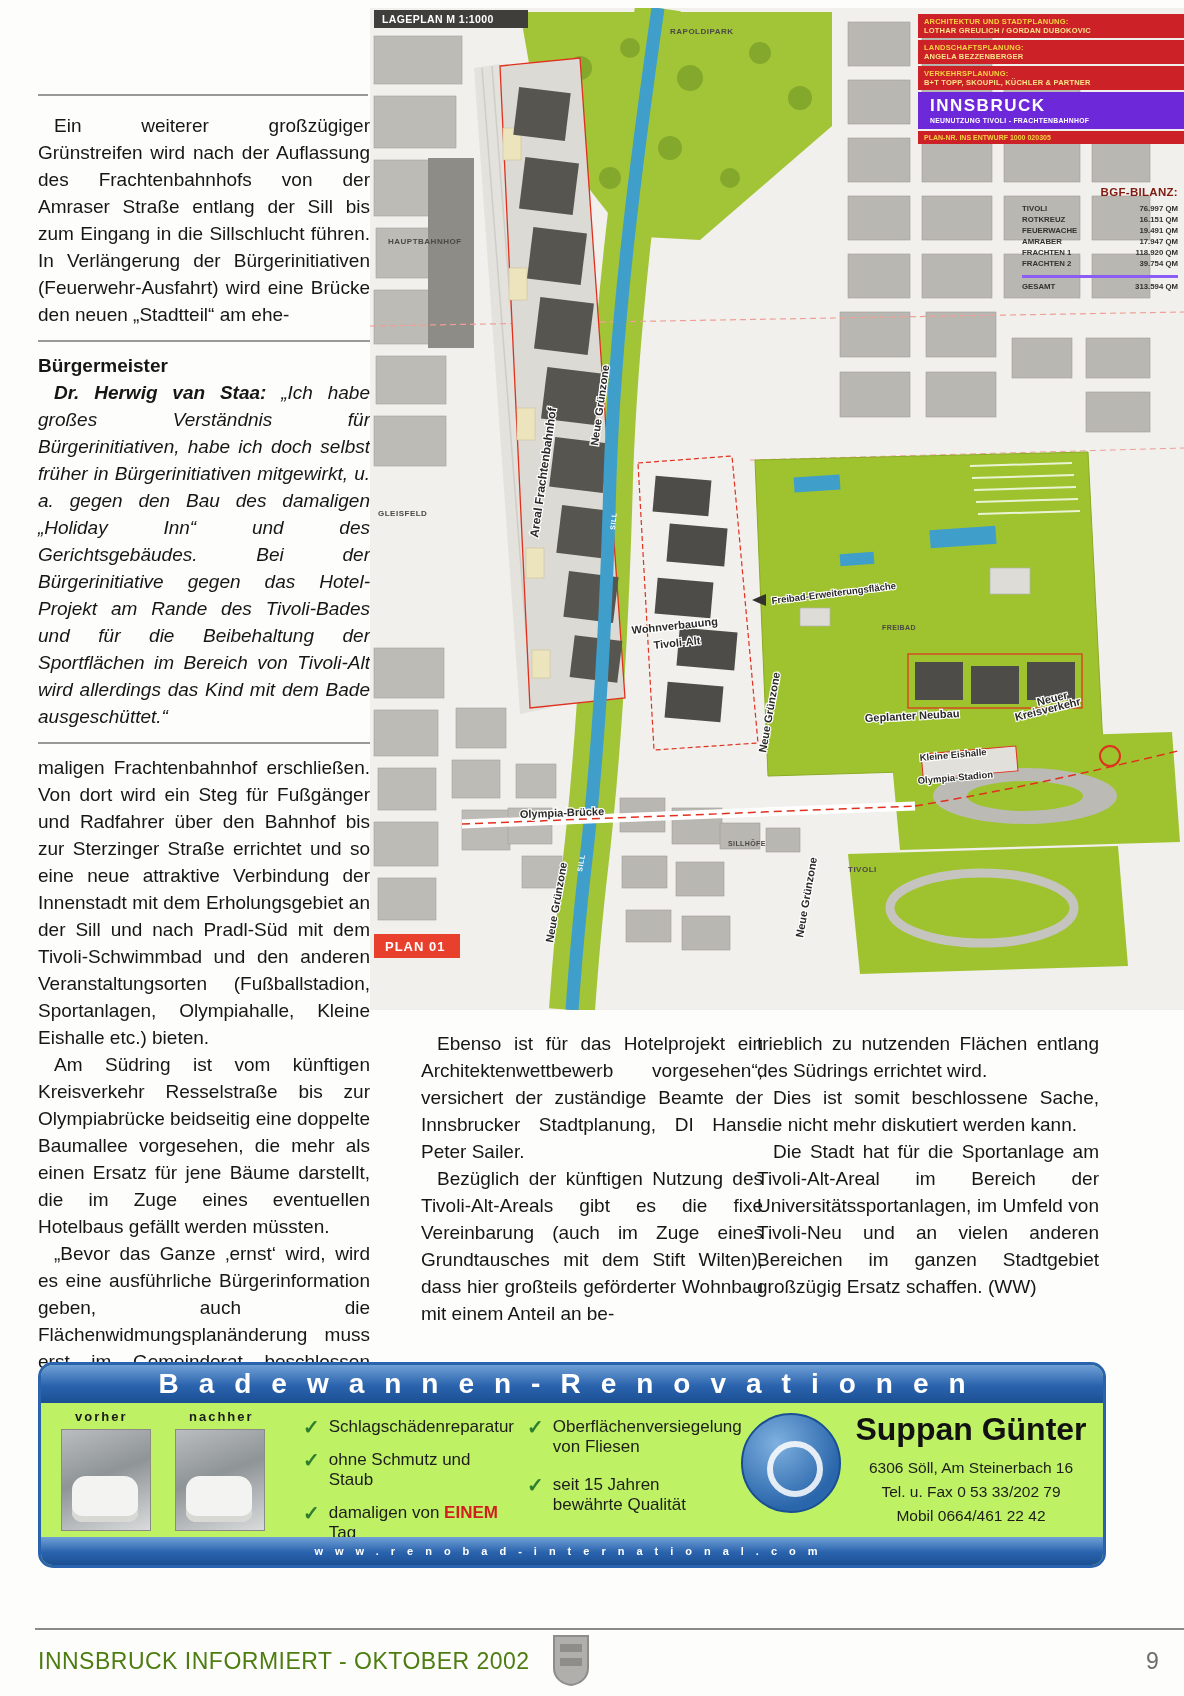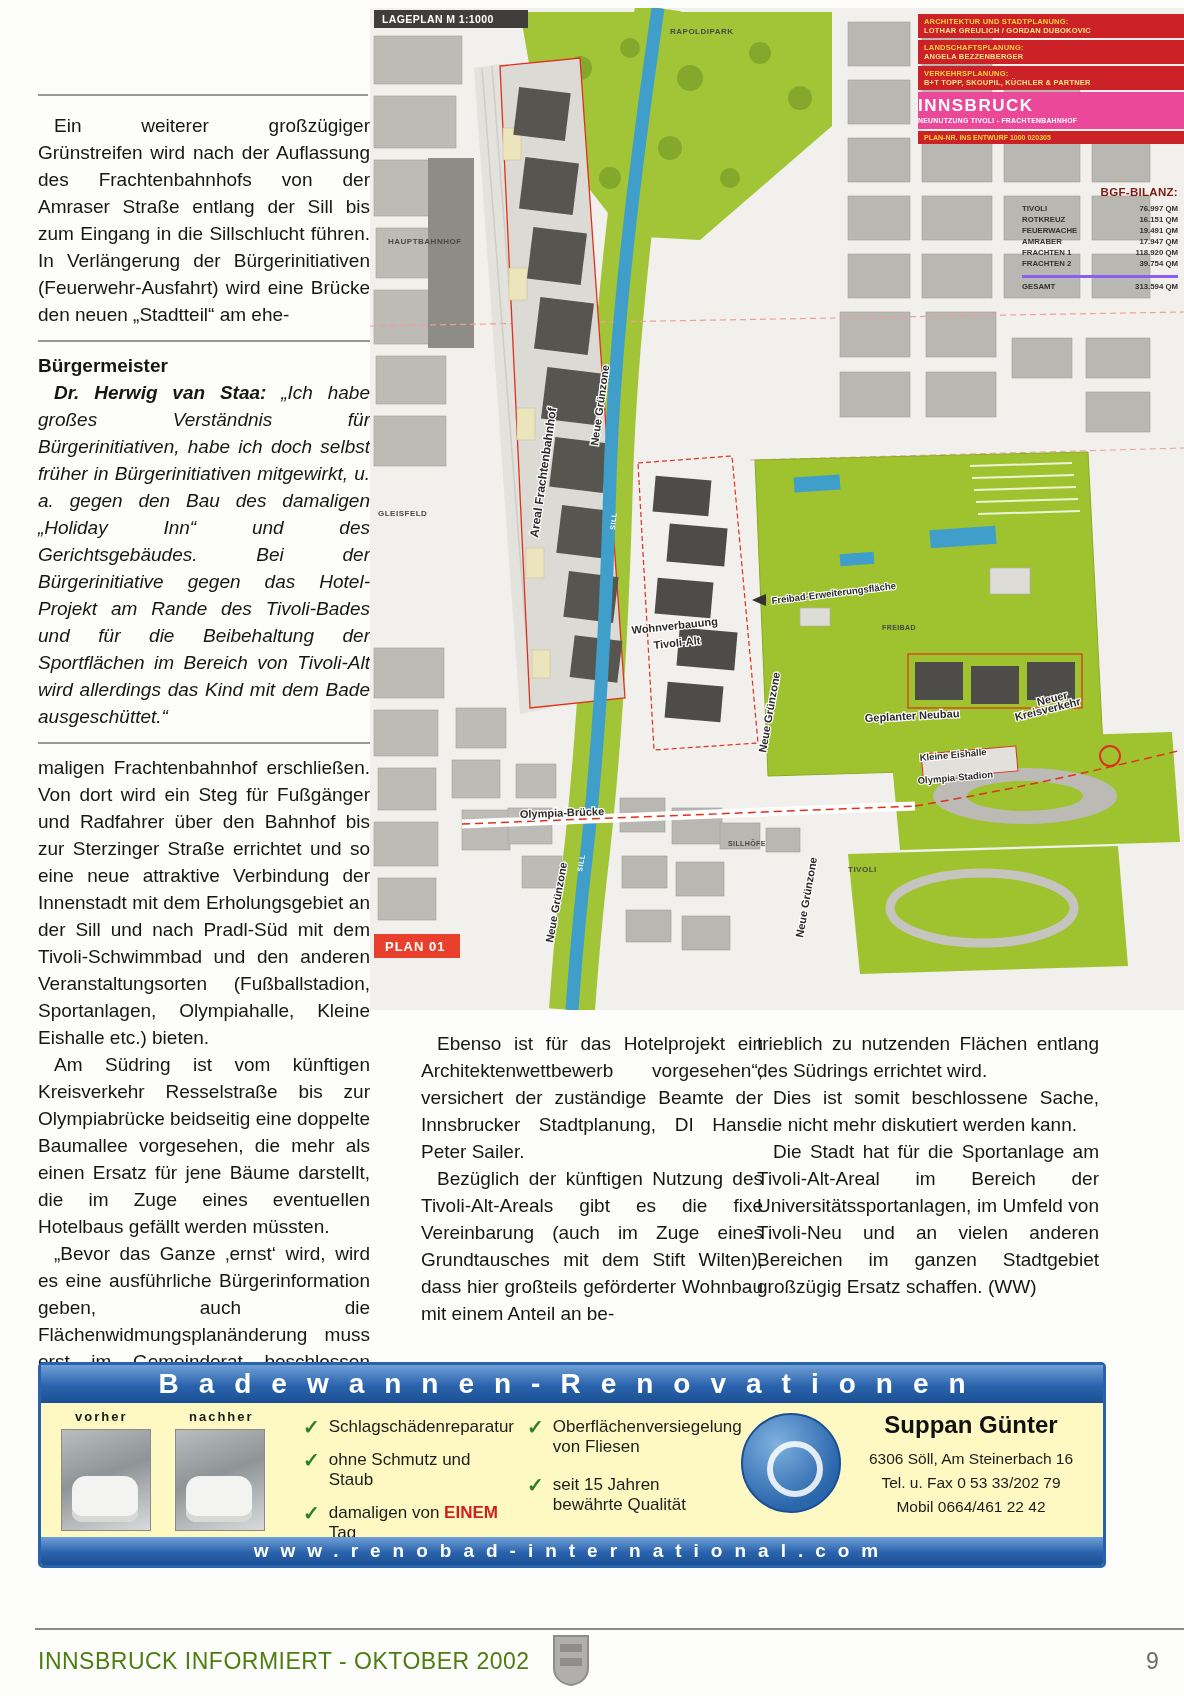--- a/index.html
+++ b/index.html
@@ -35,59 +35,59 @@
   .ml-white{font-size:7px;fill:#ffffff;font-weight:bold;letter-spacing:.6px;}
   .badge-text{font-size:10.5px;fill:#ffffff;font-weight:bold;letter-spacing:.4px;}
   .plan-badge-text{font-size:13px;fill:#ffffff;font-weight:bold;letter-spacing:1px;}
 
   
   .legend{position:absolute;left:918px;top:14px;width:266px;display:flex;flex-direction:column;gap:2px;}
   .leg-bar{background:#cc2127;color:#f5d33f;font-size:7.5px;line-height:9px;
            font-weight:bold;letter-spacing:.2px;padding:3px 6px;}
   .leg-bar span{display:block;}
   .leg-bar .leg-val{color:#f8e289;}
-  .leg-city-bar{background:#ec4899;padding:4px 6px 5px 0;}
+  .leg-city-bar{background:#6d28d9;padding:4px 6px 5px 12px;}
   .leg-city{display:block;color:#ffffff;font-size:17px;font-weight:bold;letter-spacing:1.5px;line-height:19px;}
   .leg-sub{display:block;color:#ffffff;font-size:6.8px;font-weight:bold;letter-spacing:.3px;margin-top:2px;}
   .leg-plannr{background:#cc2127;color:#f5d33f;font-size:7px;font-weight:bold;padding:3px 6px;}
 
   
   .bgf{position:absolute;left:1022px;top:186px;width:156px;}
   .bgf-title{color:#7e1a10;font-weight:bold;font-size:11.5px;text-align:right;margin:0 0 5px 0;letter-spacing:.3px;}
   .bgf-row{display:flex;justify-content:space-between;font-size:7.8px;line-height:11px;
            font-weight:bold;color:#33322f;}
   .bgf-total{margin-top:6px;border-top:3px solid #8b5cf6;padding-top:3px;}
 
   
-  .ad{position:absolute;left:38px;top:1362px;width:1062px;height:200px;background:#fef9c3;
-      border:3px solid #2a63ad;border-radius:5px;overflow:hidden;}
+  .ad{position:absolute;left:38px;top:1362px;width:1062px;height:200px;background:#bef264;
+      border:3px solid #2a63ad;border-radius:15px;overflow:hidden;}
   .ad-titlebar{height:38px;background:linear-gradient(180deg,#6fa0d6 0%,#2a63ad 55%,#1b4f93 100%);
                display:flex;align-items:center;justify-content:center;}
   .ad-title{color:#ffffff;font-size:28px;font-weight:bold;letter-spacing:20px;white-space:nowrap;}
   .ad-body{position:relative;height:134px;padding-left:26px;}
   .ad-photo-label{position:absolute;top:6px;font-size:13px;font-weight:bold;letter-spacing:2px;color:#1b1b19;}
   .ad-photo{position:absolute;top:26px;width:88px;height:100px;border:1px solid #8d8b87;
             background:linear-gradient(160deg,#b9bdc0 0%,#8f9497 45%,#d9dbdc 100%);}
   .ad-photo::after{content:"";position:absolute;left:10px;bottom:8px;width:66px;height:46px;
             background:#f3f3f1;border-radius:14px 14px 10px 10px;box-shadow:inset 0 -6px 0 #d8d8d4;}
   .ad-checks{position:absolute;top:14px;}
   .ad-check{display:flex;gap:9px;margin-bottom:13px;font-size:17px;line-height:20px;color:#1d1d1b;}
   .tick{color:#2f7d2f;font-weight:bold;font-size:20px;line-height:20px;}
   .em-red{color:#d11f1f;font-weight:bold;}
   .ad-logo{position:absolute;left:700px;top:10px;width:96px;height:96px;border-radius:50%;
            background:radial-gradient(circle at 35% 30%,#7fb1e0 0%,#2a66ab 70%);border:2px solid #1b4f93;}
   .ad-logo::after{content:"";position:absolute;left:24px;top:26px;width:44px;height:44px;border-radius:50%;
            border:6px solid rgba(255,255,255,.85);}
   .ad-contact{position:absolute;left:808px;top:8px;width:244px;text-align:center;}
-  .ad-company{font-size:24px;font-weight:bold;color:#111;margin:0 0 8px 0;}
+  .ad-company{font-size:32px;font-weight:bold;color:#111;margin:0 0 8px 0;}
   .ad-line{font-size:15.5px;color:#1c1c1a;line-height:24px;margin:0;text-align:center;}
   .ad-urlbar{position:absolute;left:0;right:0;bottom:0;height:28px;
              background:linear-gradient(180deg,#6fa0d6 0%,#2a63ad 55%,#1b4f93 100%);
              display:flex;align-items:center;justify-content:center;}
-  .ad-url{color:#ffffff;font-size:19px;font-weight:bold;letter-spacing:12px;white-space:nowrap;}
+  .ad-url{color:#ffffff;font-size:11px;font-weight:bold;letter-spacing:12px;white-space:nowrap;}
 
   
   .footer-rule{position:absolute;left:35px;top:1628px;width:1149px;height:2px;background:#8c8a86;}
   .footer-title{position:absolute;left:38px;top:1648px;font-size:23px;color:#4d7c0f;letter-spacing:.5px;text-align:center;}
   .footer-page{position:absolute;left:1146px;top:1648px;font-size:23px;color:#6f6d69;}
   .footer-emblem{position:absolute;left:552px;top:1634px;width:38px;height:52px;}
 </style>
 </head>
 <body>
 

